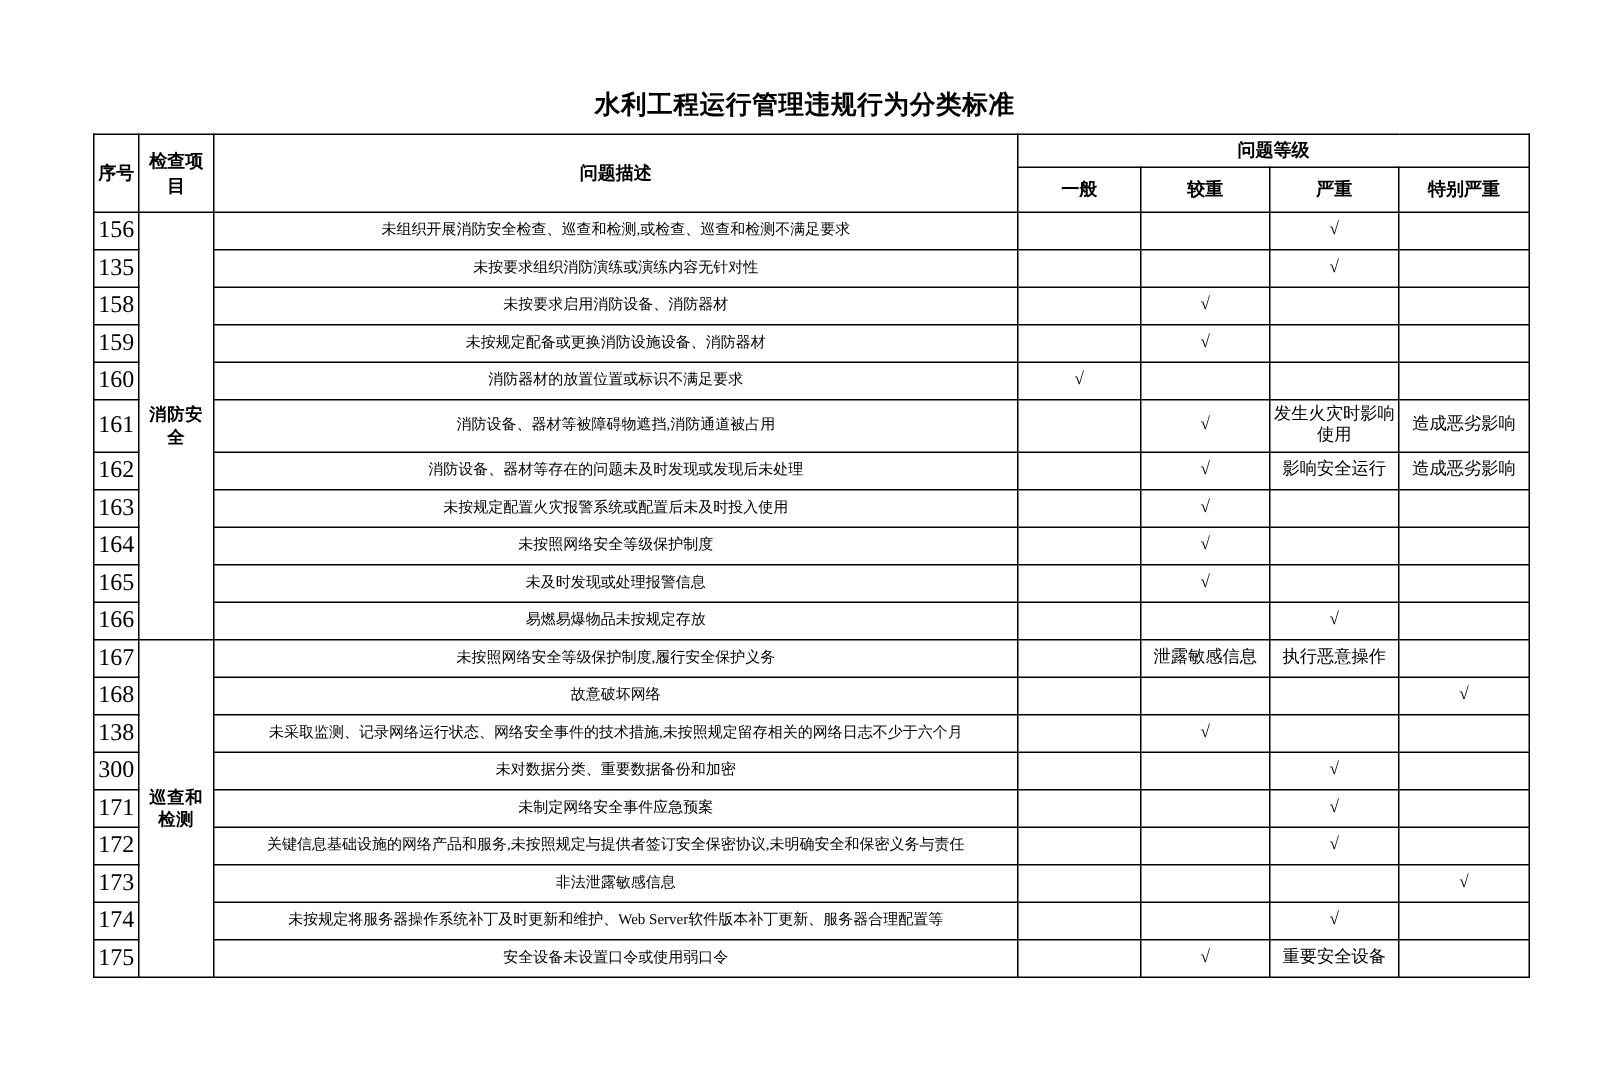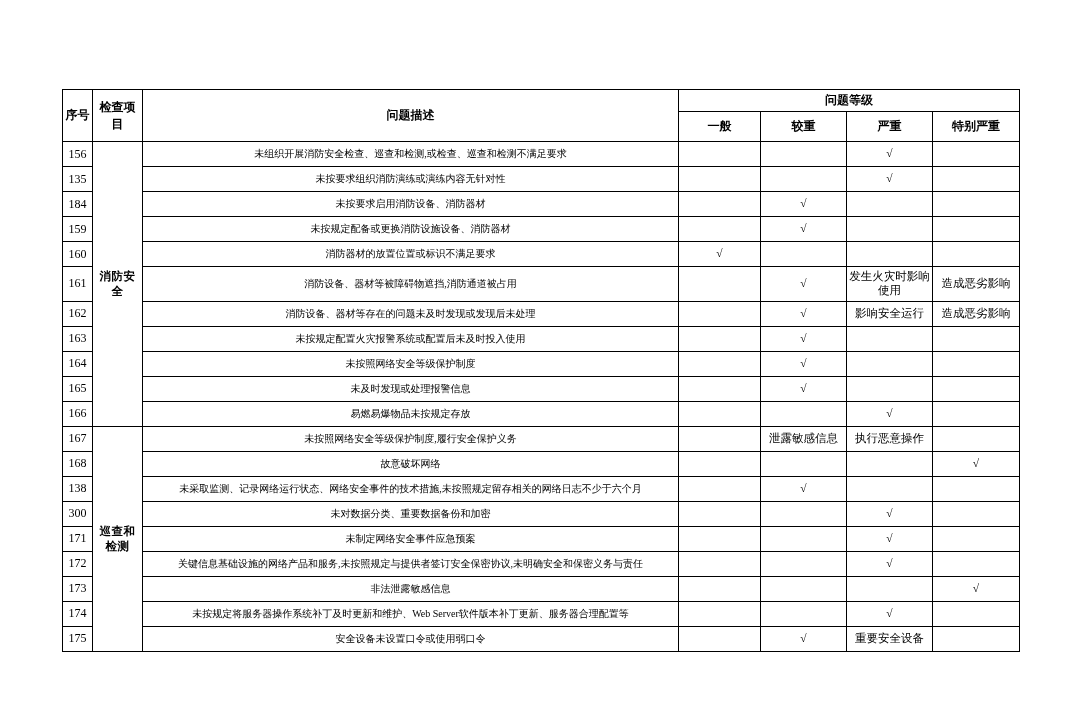--- a/index.html
+++ b/index.html
@@ -48,21 +48,21 @@
   table.grid th {
     font-family: "Liberation Sans", "DejaVu Sans", sans-serif;
     font-weight: bold;
     font-size: 12px;
     padding: 2px;
   }
   tr.hdr-top { height: 20px; }
   tr.hdr-sub { height: 30px; }
   tr.body-row { height: 25px; }
   td.seq-cell {
-    font-size: 12px;
+    font-size: 16px;
     font-family: "Liberation Serif", "DejaVu Serif", serif;
   }
   td.group-cell {
     font-size: 11.5px;
     padding: 0;
     letter-spacing: 0.5px;
     font-weight: bold;
   }
   td.desc-cell {
     text-align: left;
@@ -73,20 +73,21 @@
   td.level-cell {
     font-size: 11.5px;
     line-height: 1.2;
     padding: 3px 2px;
   }
 </style>
 </head>
 <body>
 
 <div class="page">
+  <h1 class="doc-title">水利工程运行管理违规行为分类标准</h1>
 
   <table class="grid">
     <colgroup>
       <col style="width:30px">
       <col style="width:50px">
       <col style="width:536px">
       <col style="width:82px">
       <col style="width:86px">
       <col style="width:86px">
       <col style="width:87px">
@@ -117,21 +118,21 @@
         </tr>
         <tr class="body-row">
           <td class="seq-cell">135</td>
           <td class="desc-cell">未按要求组织消防演练或演练内容无针对性</td>
           <td class="level-cell"></td>
           <td class="level-cell"></td>
           <td class="level-cell">√</td>
           <td class="level-cell"></td>
         </tr>
         <tr class="body-row">
-          <td class="seq-cell">184</td>
+          <td class="seq-cell">158</td>
           <td class="desc-cell">未按要求启用消防设备、消防器材</td>
           <td class="level-cell"></td>
           <td class="level-cell">√</td>
           <td class="level-cell"></td>
           <td class="level-cell"></td>
         </tr>
         <tr class="body-row">
           <td class="seq-cell">159</td>
           <td class="desc-cell">未按规定配备或更换消防设施设备、消防器材</td>
           <td class="level-cell"></td>

